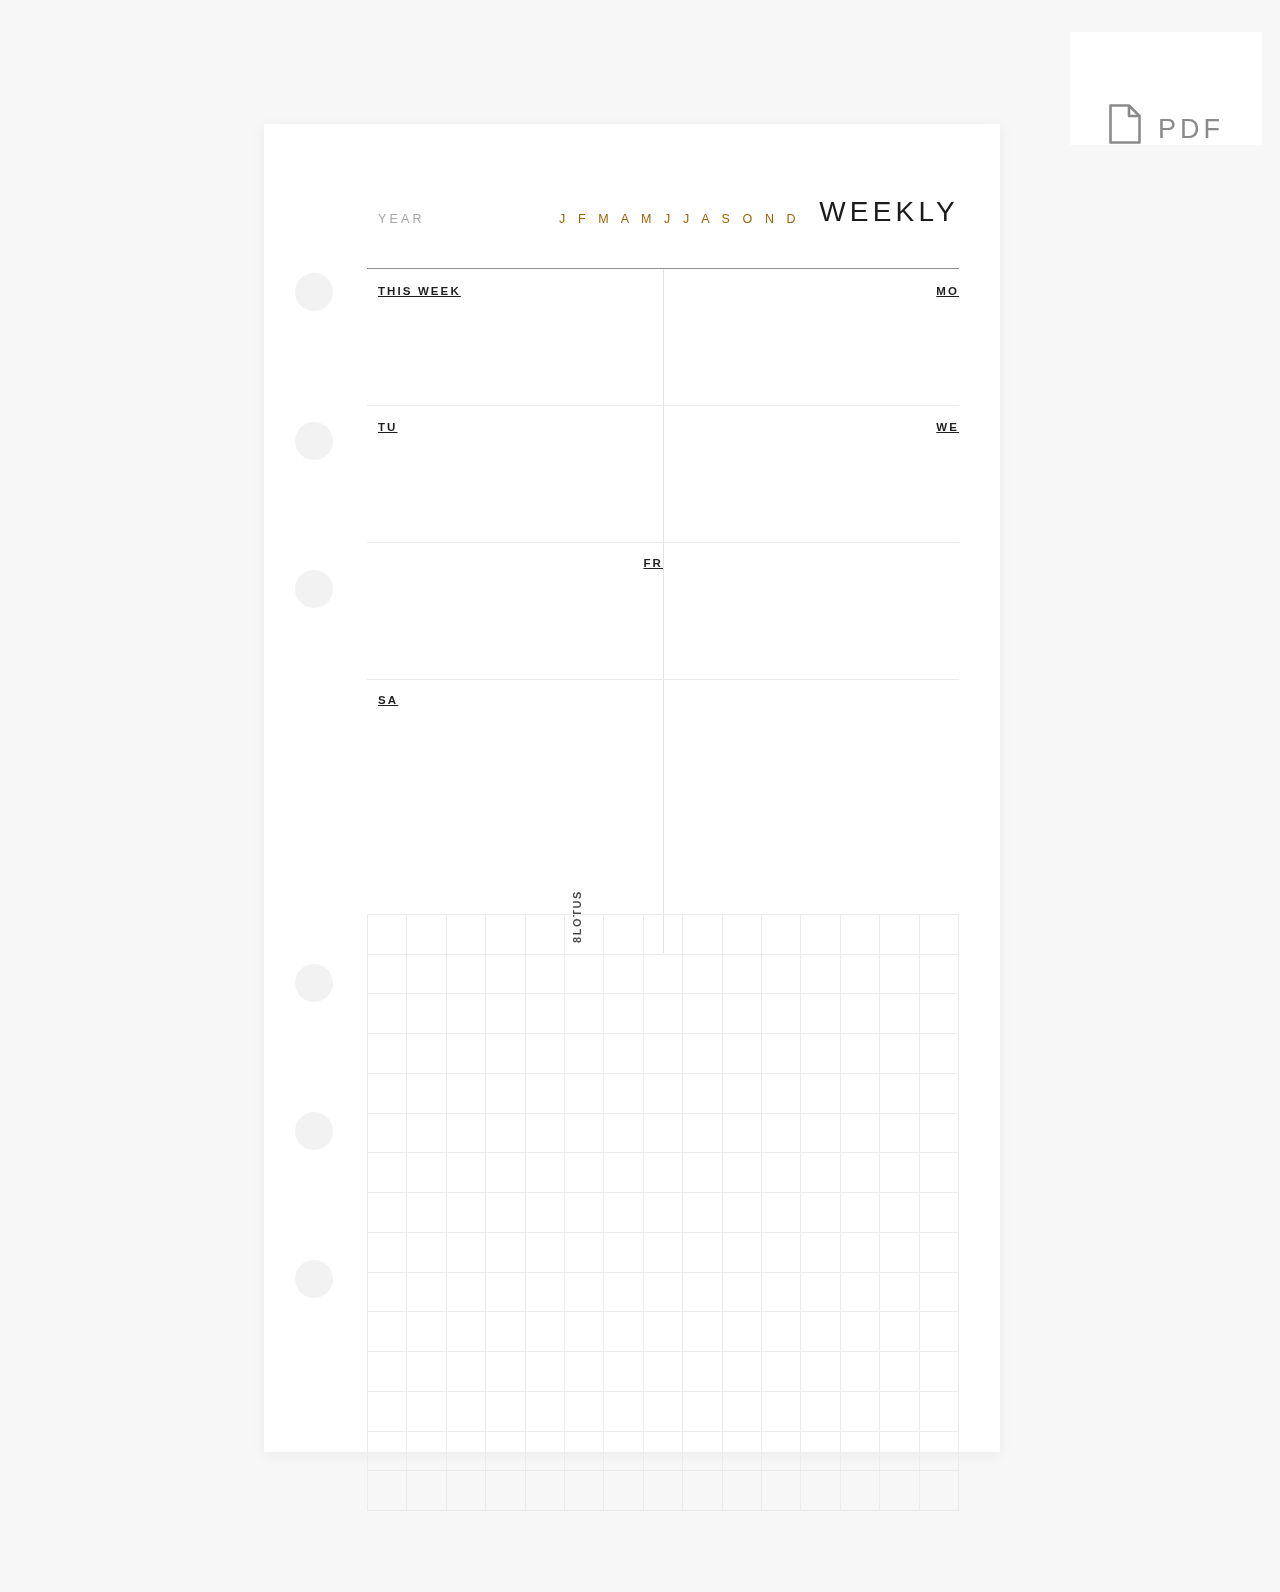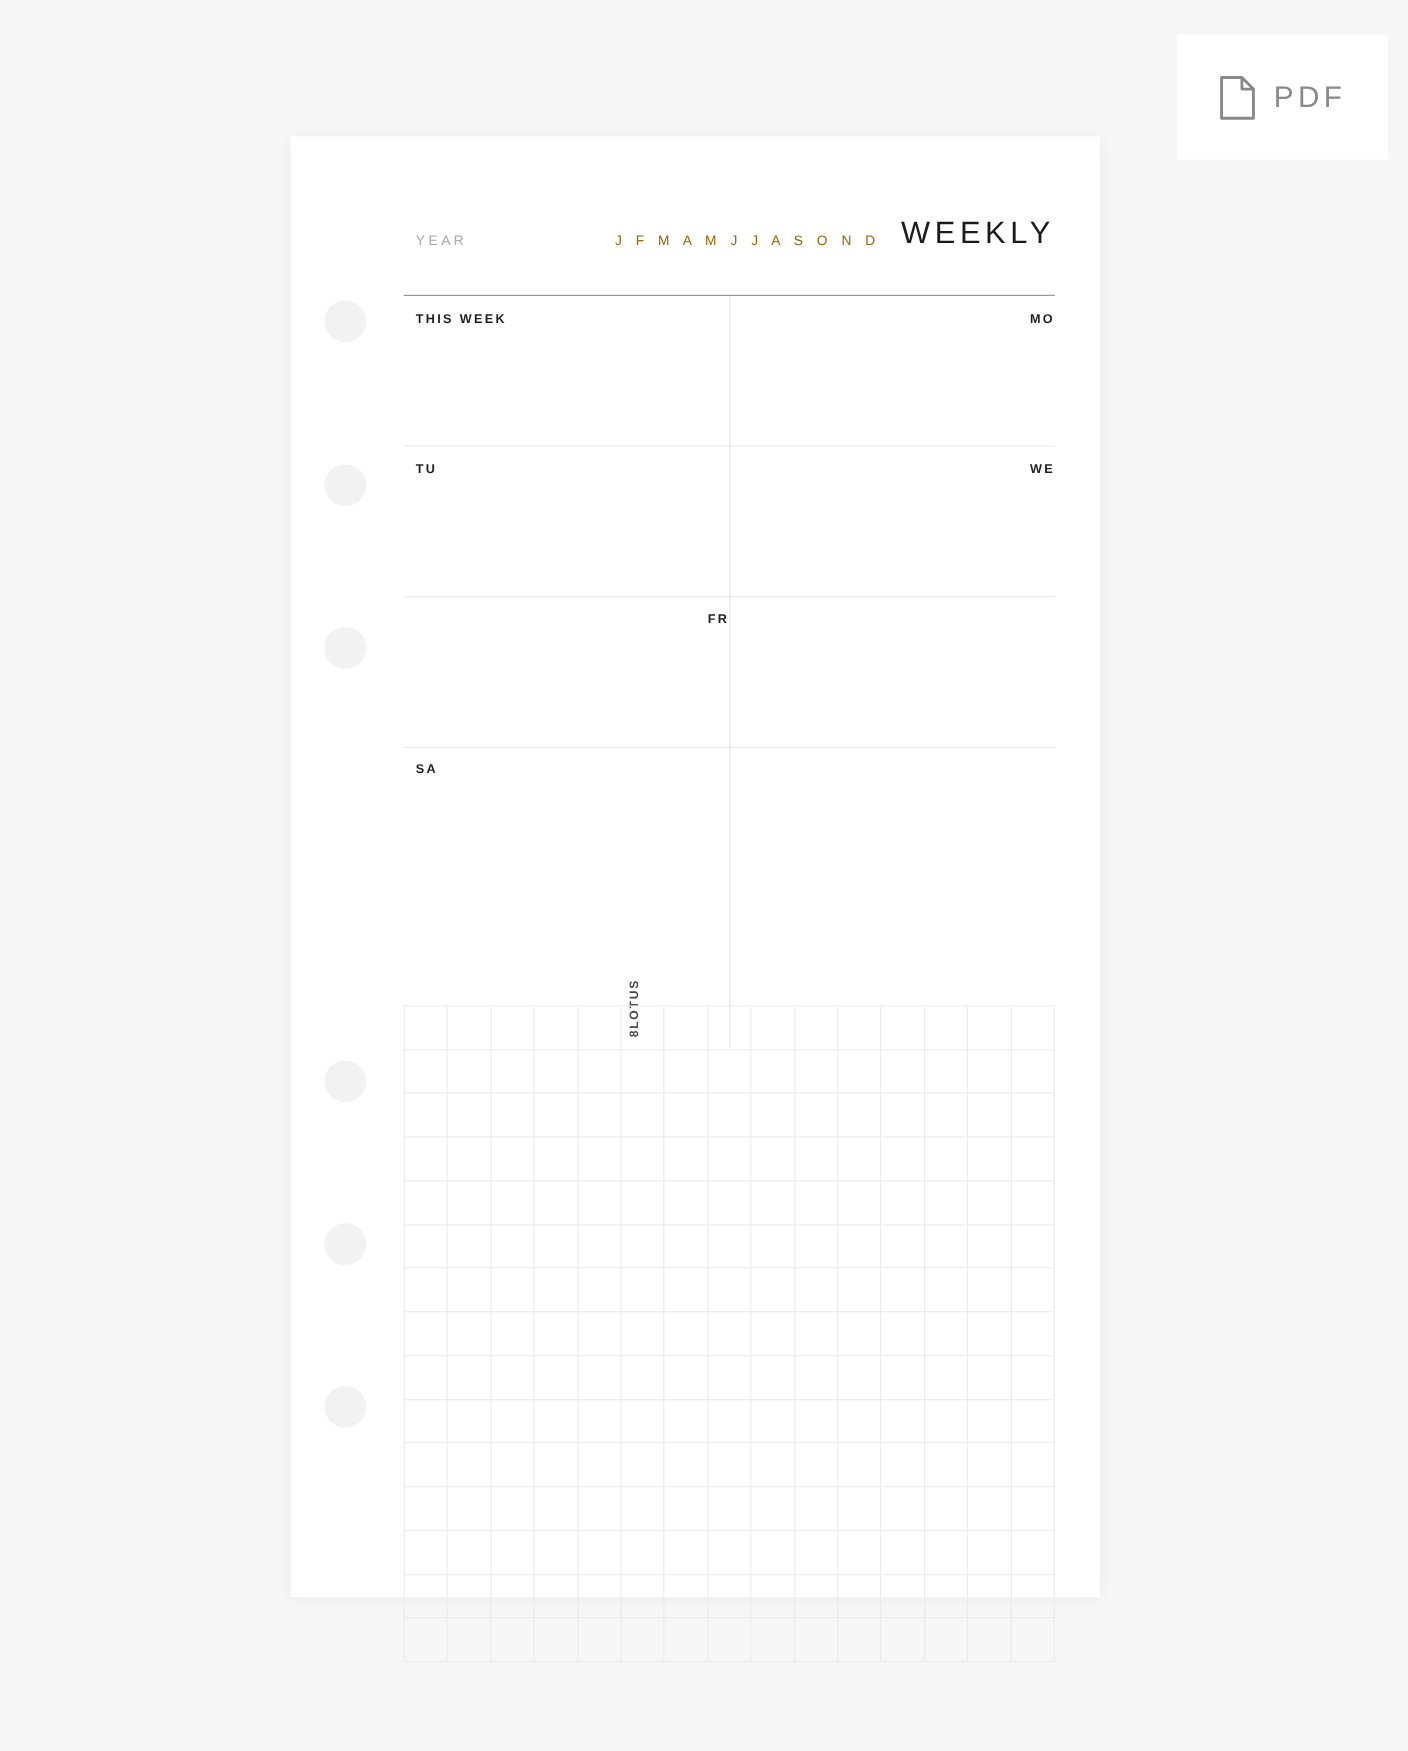--- a/index.html
+++ b/index.html
@@ -18,21 +18,21 @@
 
   
   .pdf-badge {
     position: absolute;
     left: 1070px;
     top: 32px;
     width: 192px;
     height: 113px;
     background: #ffffff;
     display: flex;
-    align-items: center;
+    align-items: flex-end;
     justify-content: center;
     gap: 16px;
   }
   .pdf-badge .doc-icon {
     width: 34px;
     height: 42px;
     display: block;
   }
   .pdf-badge .pdf-label {
     font-size: 27px;
@@ -134,20 +134,21 @@
     width: 296px;
     height: 100%;
   }
   .day-row .cell .lbl {
     position: absolute;
     top: 16px;
     font-size: 11.5px;
     letter-spacing: 2.1px;
     color: #1f1f1f;
     font-weight: 700;
+    text-decoration: underline;
   }
   .day-row .cell.left .lbl  { left: 11px; }
   .day-row .cell.right .lbl { right: 0px; }
 
   .row-sep {
     position: absolute;
     left: 0;
     width: 592px;
     height: 1px;
     background: #e9e9e9;

